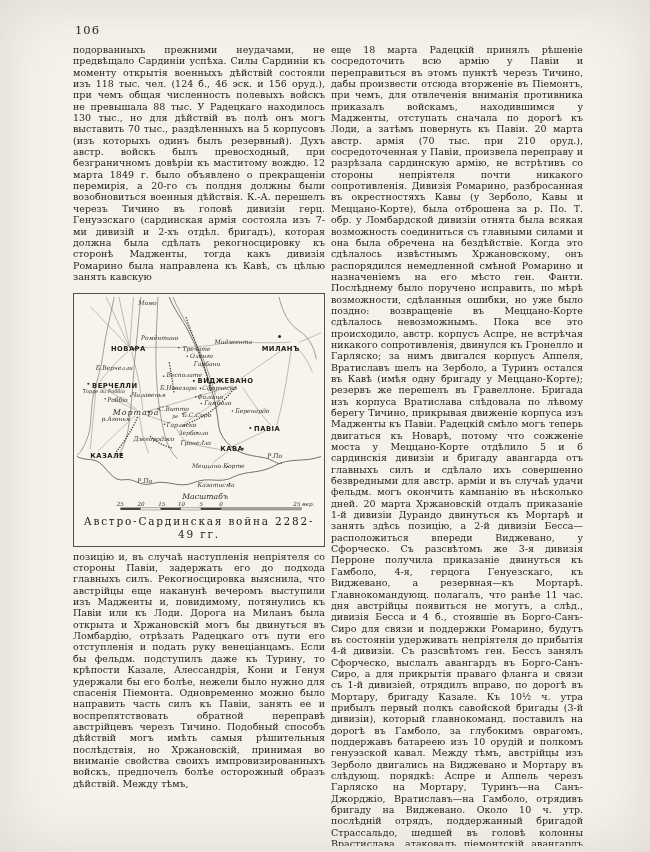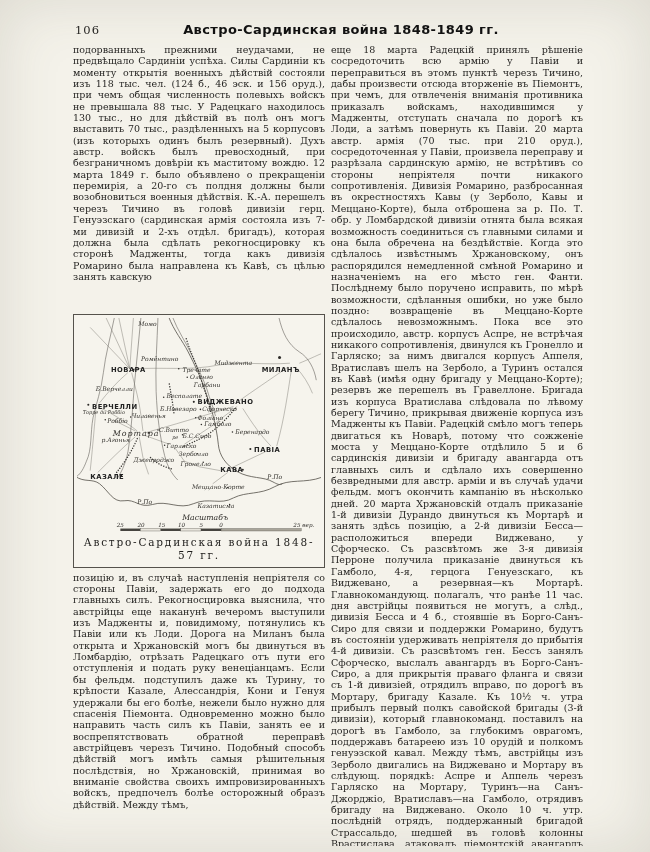--- a/index.html
+++ b/index.html
@@ -25,21 +25,21 @@
   .col{position:absolute;top:44px;bottom:6px;width:252px;overflow:hidden;}
   .col.left{left:73px;}
   .col.right{left:331px;}
   p.body-text{
     margin:0;font-size:9.5px;line-height:11.35px;text-align:justify;
     color:#262523; word-spacing:.2px;
   }
   p.clamp{height:249px;overflow:hidden;}
   
   figure.map-figure{
-    margin:21px 0 4px 0;border:1px solid #55524c;background:#f6f4ed;
+    margin:0 0 4px 0;border:1px solid #55524c;background:#f6f4ed;
     padding:3px 3px 5px 3px;
   }
   .map-svg, .scale-svg{display:block;width:100%;}
   figcaption{margin-top:2px;}
   .cap1{text-align:center;font-size:10.5px;letter-spacing:1.8px;color:#1d1c1a;line-height:13px;}
   .cap2{text-align:center;font-size:10px;letter-spacing:.8px;color:#1d1c1a;line-height:13px;}
   
   .river{fill:none;stroke:#5d5a53;stroke-width:.9;}
   .river.thin{stroke-width:.6;}
   .road{fill:none;stroke:#66635c;stroke-width:.42;}
@@ -56,21 +56,20 @@
   .seg-light{fill:#e9e6dd;stroke:#45433e;stroke-width:.35;}
   .seg-long{fill:#a9a59a;stroke:#45433e;stroke-width:.35;}
 </style>
 </head>
 <body>
 
 <div class="page">
 
   <div class="header">
     <span class="pageno">106</span>
-    <span class="htitle">Австро-Сардинская война 1848-1849 гг.</span>
   </div>
 
   <div class="col left">
     <p class="body-text clamp">подорванныхъ прежними неудачами, не предвѣщало Сардиніи успѣха. Силы Сардиніи къ моменту открытія военныхъ дѣйствій состояли изъ 118 тыс. чел. (124 б., 46 эск. и 156 оруд.), при чемъ общая численность полевыхъ войскъ не превышала 88 тыс. У Радецкаго находилось 130 тыс., но для дѣйствій въ полѣ онъ могъ выставить 70 тыс., раздѣленныхъ на 5 корпусовъ (изъ которыхъ одинъ былъ резервный). Духъ австр. войскъ былъ превосходный, при безграничномъ довѣріи къ маститому вождю. 12 марта 1849 г. было объявлено о прекращеніи перемирія, а 20-го съ полдня должны были возобновиться военныя дѣйствія. К.-А. перешелъ черезъ Тичино въ головѣ дивизіи герц. Генуэзскаго (сардинская армія состояла изъ 7-ми дивизій и 2-хъ отдѣл. бригадъ), которая должна была сдѣлать рекогносцировку къ сторонѣ Мадженты, тогда какъ дивизія Ромарино была направлена къ Кавѣ, съ цѣлью занять кавскую</p>
 
     <figure class="map-figure">
       <svg class="map-svg" viewBox="0 0 259 207">
         <g>
           <path class="river" d="M97,-2 C103,14 112,24 118,36 C125,50 131,62 135,74 C139,86 142,94 144,102 C147,114 149,124 150,134 C151,146 158,156 170,163 C184,171 198,168 208,174 C212,176 215,178 218,176"></path>
           <path class="river thin" d="M101,-2 C107,14 116,26 122,40 C128,53 134,64 138,76 C141,86 145,96 147,104"></path>
@@ -194,21 +193,21 @@
             <rect x="46" y="16.5" width="21.4" height="2.6" class="seg-dark"></rect>
             <rect x="67.4" y="16.5" width="21.4" height="2.6" class="seg-light"></rect>
             <rect x="88.8" y="16.5" width="21.4" height="2.6" class="seg-dark"></rect>
             <rect x="110.19999999999999" y="16.5" width="21.4" height="2.6" class="seg-light"></rect>
             <rect x="131.6" y="16.5" width="21.4" height="2.6" class="seg-dark"></rect>
             <rect x="153" y="16.5" width="85" height="2.6" class="seg-long"></rect>
           </g>
       </svg>
 
       <figcaption>
-        <div class="cap1">Австро-Сардинская война 1848-57 гг.</div>
+        <div class="cap1">Австро-Сардинская война 2282-49 гг.</div>
       </figcaption>
     </figure>
 
     <p class="body-text">позицію и, въ случаѣ наступленія непріятеля со стороны Павіи, задержать его до подхода главныхъ силъ. Рекогносцировка выяснила, что австрійцы еще наканунѣ вечеромъ выступили изъ Мадженты и, повидимому, потянулись къ Павіи или къ Лоди. Дорога на Миланъ была открыта и Хржановскій могъ бы двинуться въ Ломбардію, отрѣзать Радецкаго отъ пути его отступленія и подать руку венеціанцамъ. Если бы фельдм. подступилъ даже къ Турину, то крѣпости Казале, Алессандрія, Кони и Генуя удержали бы его болѣе, нежели было нужно для спасенія Піемонта. Одновременно можно было направить часть силъ къ Павіи, занять ее и воспрепятствовать обратной переправѣ австрійцевъ черезъ Тичино. Подобный способъ дѣйствій могъ имѣть самыя рѣшительныя послѣдствія, но Хржановскій, принимая во вниманіе свойства своихъ импровизированныхъ войскъ, предпочелъ болѣе осторожный образъ дѣйствій. Между тѣмъ,</p>
   </div>
 
   <div class="col right">
     <p class="body-text">еще 18 марта Радецкій принялъ рѣшеніе сосредоточить всю армію у Павіи и переправиться въ этомъ пунктѣ черезъ Тичино, дабы произвести отсюда вторженіе въ Піемонтъ, при чемъ, для отвлеченія вниманія противника приказалъ войскамъ, находившимся у Мадженты, отступать сначала по дорогѣ къ Лоди, а затѣмъ повернуть къ Павіи. 20 марта австр. армія (70 тыс. при 210 оруд.), сосредоточенная у Павіи, произвела переправу и разрѣзала сардинскую армію, не встрѣтивъ со стороны непріятеля почти никакого сопротивленія. Дивизія Ромарино, разбросанная въ окрестностяхъ Кавы (у Зерболо, Кавы и Меццано-Корте), была отброшена за р. По. Т. обр. у Ломбардской дивизіи отнята была всякая возможность соединиться съ главными силами и она была обречена на бездѣйствіе. Когда это сдѣлалось извѣстнымъ Хржановскому, онъ распорядился немедленной смѣной Ромарино и назначеніемъ на его мѣсто ген. Фанти. Послѣднему было поручено исправить, по мѣрѣ возможности, сдѣланныя ошибки, но уже было поздно: возвращеніе въ Меццано-Корте сдѣлалось невозможнымъ. Пока все это происходило, австр. корпусъ Аспре, не встрѣчая никакого сопротивленія, двинулся къ Гронелло и Гарляско; за нимъ двигался корпусъ Аппеля, Вратиславъ шелъ на Зерболо, а Туринъ остался въ Кавѣ (имѣя одну бригаду у Меццано-Корте); резервъ же перешелъ въ Гравеллоне. Бригада изъ корпуса Вратислава слѣдовала по лѣвому берегу Тичино, прикрывая движеніе корпуса изъ Мадженты къ Павіи. Радецкій смѣло могъ теперь двигаться къ Новарѣ, потому что сожженіе моста у Меццано-Корте отдѣлило 5 и 6 сардинскія дивизіи и бригаду авангарда отъ главныхъ силъ и сдѣлало ихъ совершенно безвредными для австр. арміи и въ случаѣ удачи фельдм. могъ окончить кампанію въ нѣсколько дней. 20 марта Хржановскій отдалъ приказаніе 1-й дивизіи Дурандо двинуться къ Мортарѣ и занять здѣсь позицію, а 2-й дивизіи Бесса—расположиться впереди Виджевано, у Сфорческо. Съ разсвѣтомъ же 3-я дивизія Перроне получила приказаніе двинуться къ Гамболо, 4-я, герцога Генуезскаго, къ Виджевано, а резервная—къ Мортарѣ. Главнокомандующ. полагалъ, что ранѣе 11 час. дня австрійцы появиться не могутъ, а слѣд., дивизія Бесса и 4 б., стоявшіе въ Борго-Санъ-Сиро для связи и поддержки Ромарино, будутъ въ состояніи удерживать непріятеля до прибытія 4-й дивизіи. Съ разсвѣтомъ ген. Бессъ занялъ Сфорческо, выслалъ авангардъ въ Борго-Санъ-Сиро, а для прикрытія праваго фланга и связи съ 1-й дивизіей, отрядилъ вправо, по дорогѣ въ Мортару, бригаду Казале. Къ 10½ ч. утра прибылъ первый полкъ савойской бригады (3-й дивизіи), который главнокоманд. поставилъ на дорогѣ въ Гамболо, за глубокимъ оврагомъ, поддержавъ батареею изъ 10 орудій и полкомъ генуэзской кавал. Между тѣмъ, австрійцы изъ Зерболо двигались на Виджевано и Мортару въ слѣдующ. порядкѣ: Аспре и Аппель черезъ Гарляско на Мортару, Туринъ—на Санъ-Джорджіо, Вратиславъ—на Гамболо, отрядивъ бригаду на Виджевано. Около 10 ч. утр. послѣдній отрядъ, поддержанный бригадой Страссальдо, шедшей въ головѣ колонны Врастислава, атаковалъ піемонтскій авангардъ въ Борго-Санъ-Сиро и оттѣснилъ его къ Сфорческо. Но ген. Бессъ съ</p>
   </div>
 

